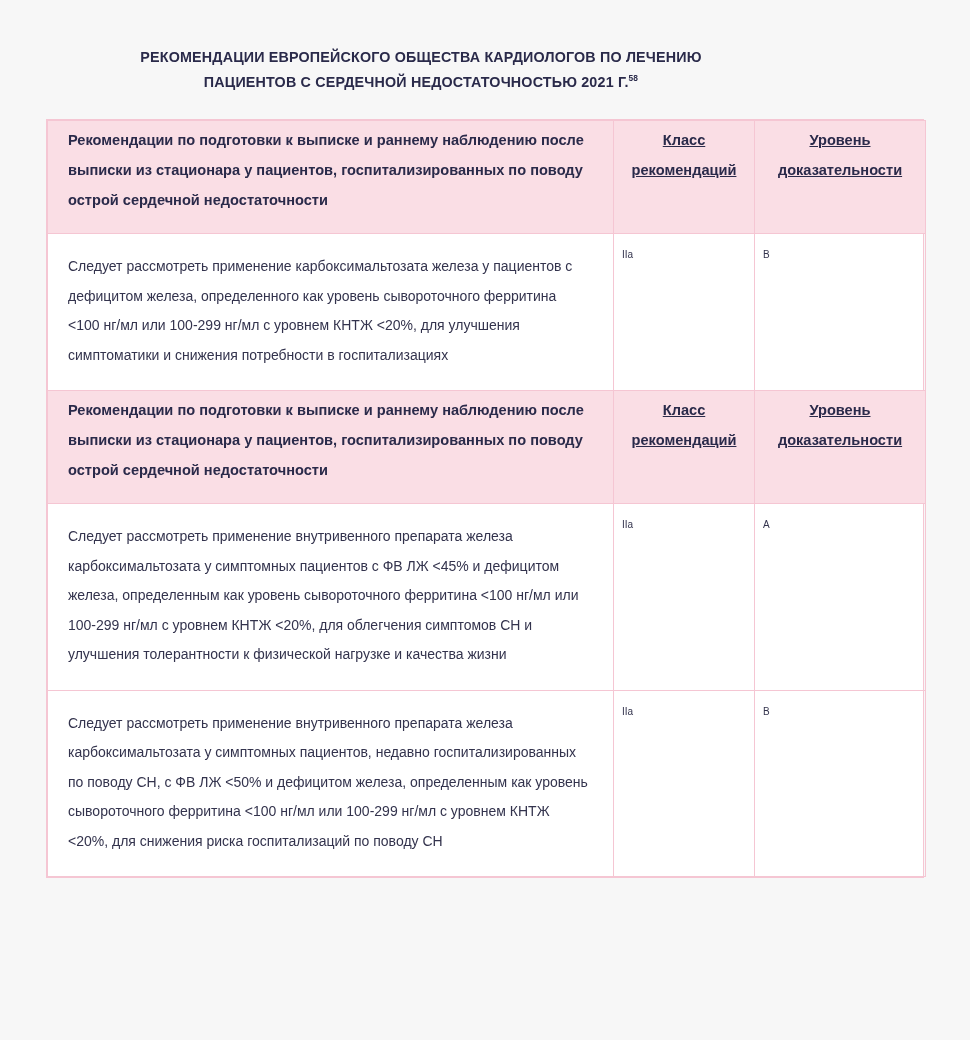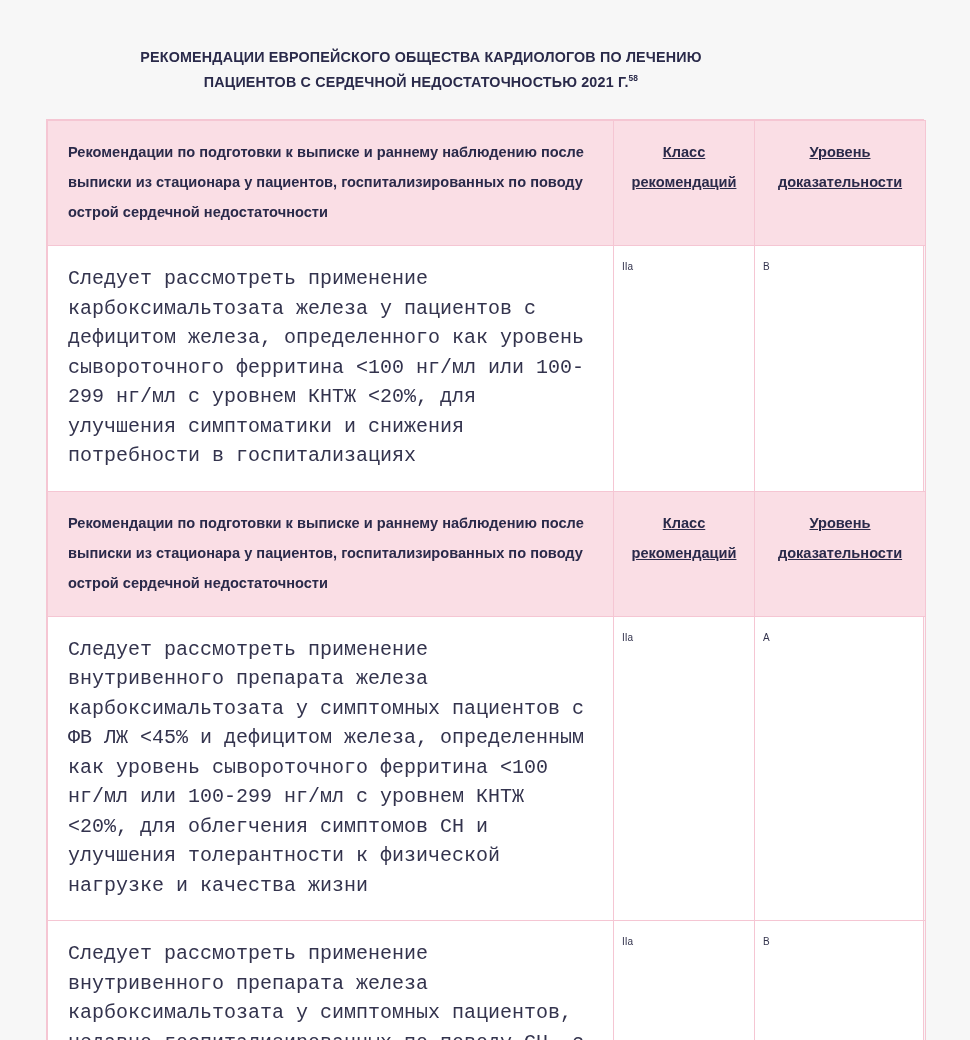--- a/index.html
+++ b/index.html
@@ -65,40 +65,40 @@
   }
 
   
   tr.hdr th {
     background: #fadee5;
     color: #2a2a4a;
     font-weight: bold;
     font-family: "Liberation Sans Narrow", "Liberation Sans", sans-serif;
     font-size: 14.6px;
     line-height: 30px;
-    padding: 16px 22px 18px 20px;
+    padding: 4px 22px 18px 20px;
     text-align: left;
   }
   tr.hdr th.center {
     text-align: center;
     padding-left: 10px;
     padding-right: 10px;
   }
   tr.hdr th.center .hl {
     display: block;
     text-decoration: underline;
   }
 
   
   tr.data td.txt {
     padding: 18px 24px 20px 20px;
-    font-size: 20px;
+    font-size: 14px;
     line-height: 29.5px;
     color: #33334d;
-    font-family: Liberation Mono, monospace;
+    font-family: Liberation Sans, sans-serif;
   }
   tr.data td.val {
     text-align: left;
     padding: 6px 8px 0 8px;
     font-size: 10px;
     line-height: 29.5px;
     color: #33334d;
   }
 </style>
 </head>

